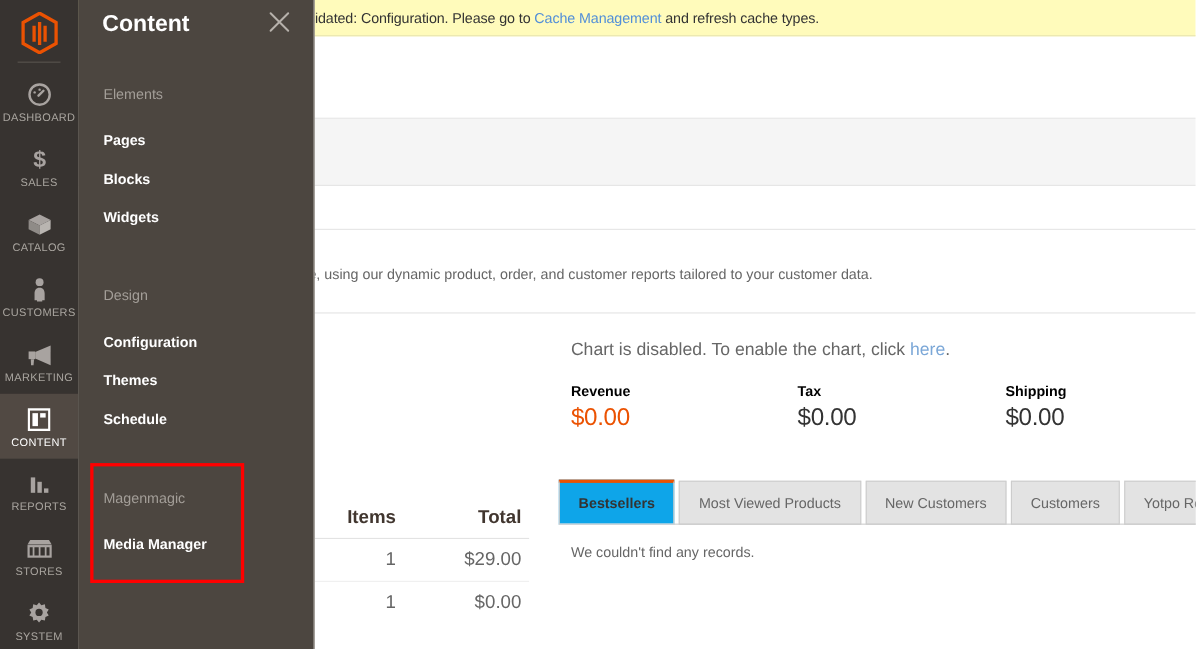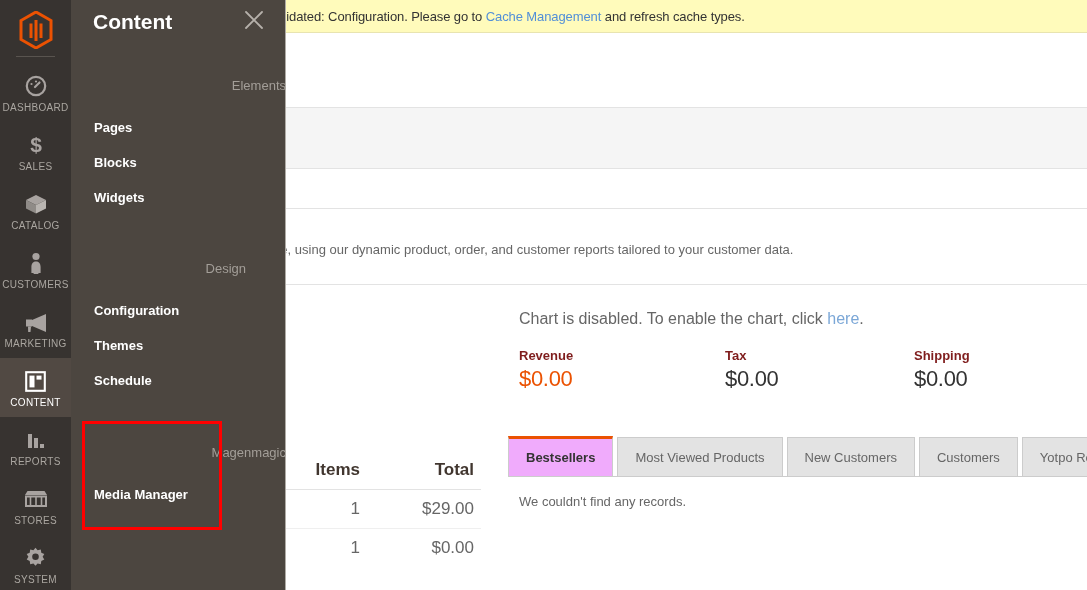--- a/index.html
+++ b/index.html
@@ -60,21 +60,21 @@
   .chart-disabled {
     position: absolute; left: 519px; top: 310px;
     font-size: 16px; color: #666666; white-space: nowrap;
   }
   .chart-disabled a { color: #7ba7d7; text-decoration: none; }
 
   
   .totals { position: absolute; top: 348px; left: 519px; width: 560px; }
   .total-cell { position: absolute; top: 0; }
   .total-cell .t-label {
-    font-size: 13px; color: #7f1d1d; font-weight: 700; display: block;
+    font-size: 13px; color: #000000; font-weight: 700; display: block;
     margin-bottom: 3px;
   }
   .total-cell .t-value {
     font-size: 22px; color: #333333; font-weight: 400; display: block;
     letter-spacing: -0.3px;
   }
   .total-cell.accent .t-value { color: #eb5202; }
   .cell-0 { left: 0px; }
   .cell-1 { left: 206px; }
   .cell-2 { left: 395px; }
@@ -90,21 +90,21 @@
     background: #e3e3e3;
     color: #666666;
     font-size: 13px;
     display: flex; align-items: center; justify-content: center;
     padding: 0 17px;
     margin-right: 4px;
     cursor: pointer;
     white-space: nowrap;
   }
   .tab.active {
-    background: #f0abfc;
+    background: #0ea5e9;
     border-bottom-color: #ffffff;
     border-top: 3px solid #eb5202;
     color: #333333;
     font-weight: 700;
     height: 41px;
   }
   .tab-underline {
     position: absolute; left: 508px; top: 476px; right: 0; height: 1px;
     background: #cccccc;
   }
@@ -182,21 +182,20 @@
   .menu-close {
     position: absolute; right: 20px; top: 9px;
     width: 22px; height: 22px; cursor: pointer;
   }
   .menu-close svg { display: block; }
 
   .menu-group-title {
     font-size: 13px; color: #a39e98;
     padding: 0 0 0 23px;
     line-height: 16px;
-    text-align: right;
   }
   .menu-link {
     display: block;
     font-size: 13px; color: #ffffff; font-weight: 700;
     padding: 0 0 0 23px;
     line-height: 16px;
     cursor: pointer;
     text-decoration: none;
   }
   .highlight-box {

